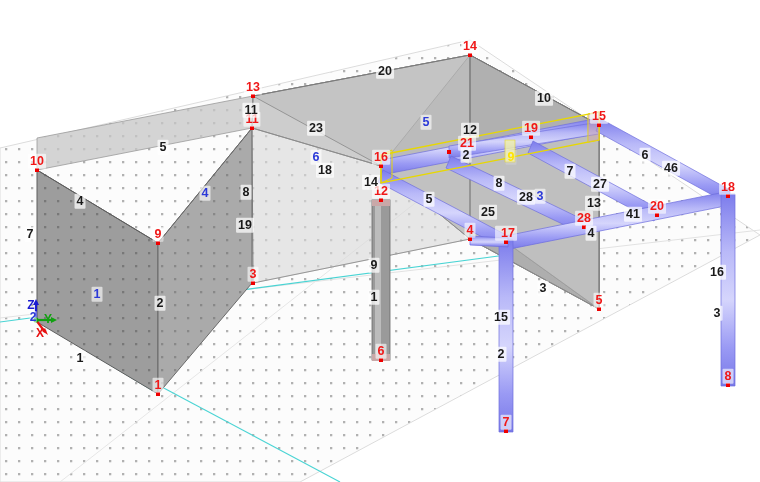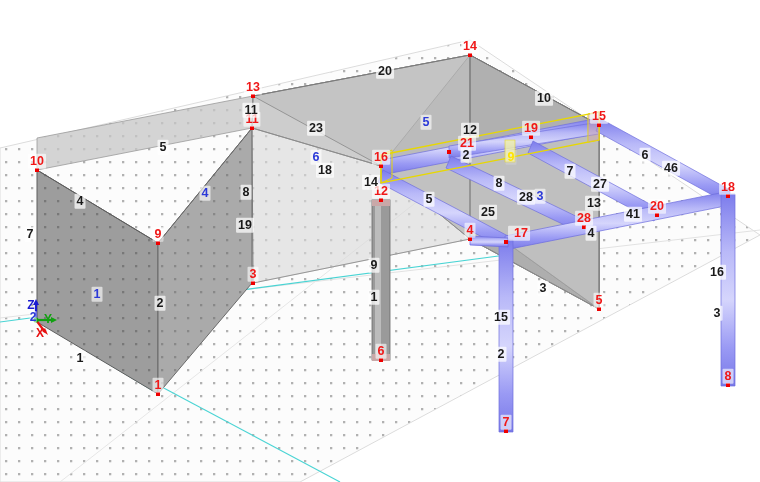--- a/index.html
+++ b/index.html
@@ -245,21 +245,21 @@
       <div class="lbl node" style="left: 381px; top: 191px;">12</div>
       <div class="nodedot" style="left: 253px; top: 96px; background: rgb(238, 0, 0);"></div>
       <div class="lbl node" style="left: 253px; top: 87px;">13</div>
       <div class="nodedot" style="left: 470px; top: 55px; background: rgb(238, 0, 0);"></div>
       <div class="lbl node" style="left: 470px; top: 46px;">14</div>
       <div class="nodedot" style="left: 599px; top: 125px; background: rgb(238, 0, 0);"></div>
       <div class="lbl node" style="left: 599px; top: 116px;">15</div>
       <div class="nodedot" style="left: 381px; top: 166px; background: rgb(238, 0, 0);"></div>
       <div class="lbl node" style="left: 381px; top: 157px;">16</div>
       <div class="nodedot" style="left: 506px; top: 242px; background: rgb(238, 0, 0);"></div>
-      <div class="lbl node" style="left: 519px; top: 233px; padding-left: 6px;">17</div>
+      <div class="lbl node" style="left: 506px; top: 233px; padding-left: 6px;">17</div>
       <div class="nodedot" style="left: 728px; top: 196px; background: rgb(238, 0, 0);"></div>
       <div class="lbl node" style="left: 728px; top: 187px;">18</div>
       <div class="nodedot" style="left: 531px; top: 137px; background: rgb(238, 0, 0);"></div>
       <div class="lbl node" style="left: 531px; top: 128px;">19</div>
       <div class="nodedot" style="left: 657px; top: 215px; background: rgb(238, 0, 0);"></div>
       <div class="lbl node" style="left: 657px; top: 206px;">20</div>
       <div class="nodedot" style="left: 449px; top: 152px; background: rgb(238, 0, 0);"></div>
       <div class="lbl node" style="left: 467px; top: 143px;">21</div>
       <div class="nodedot" style="left: 584px; top: 227px; background: rgb(238, 0, 0);"></div>
       <div class="lbl node" style="left: 584px; top: 218px;">28</div>

